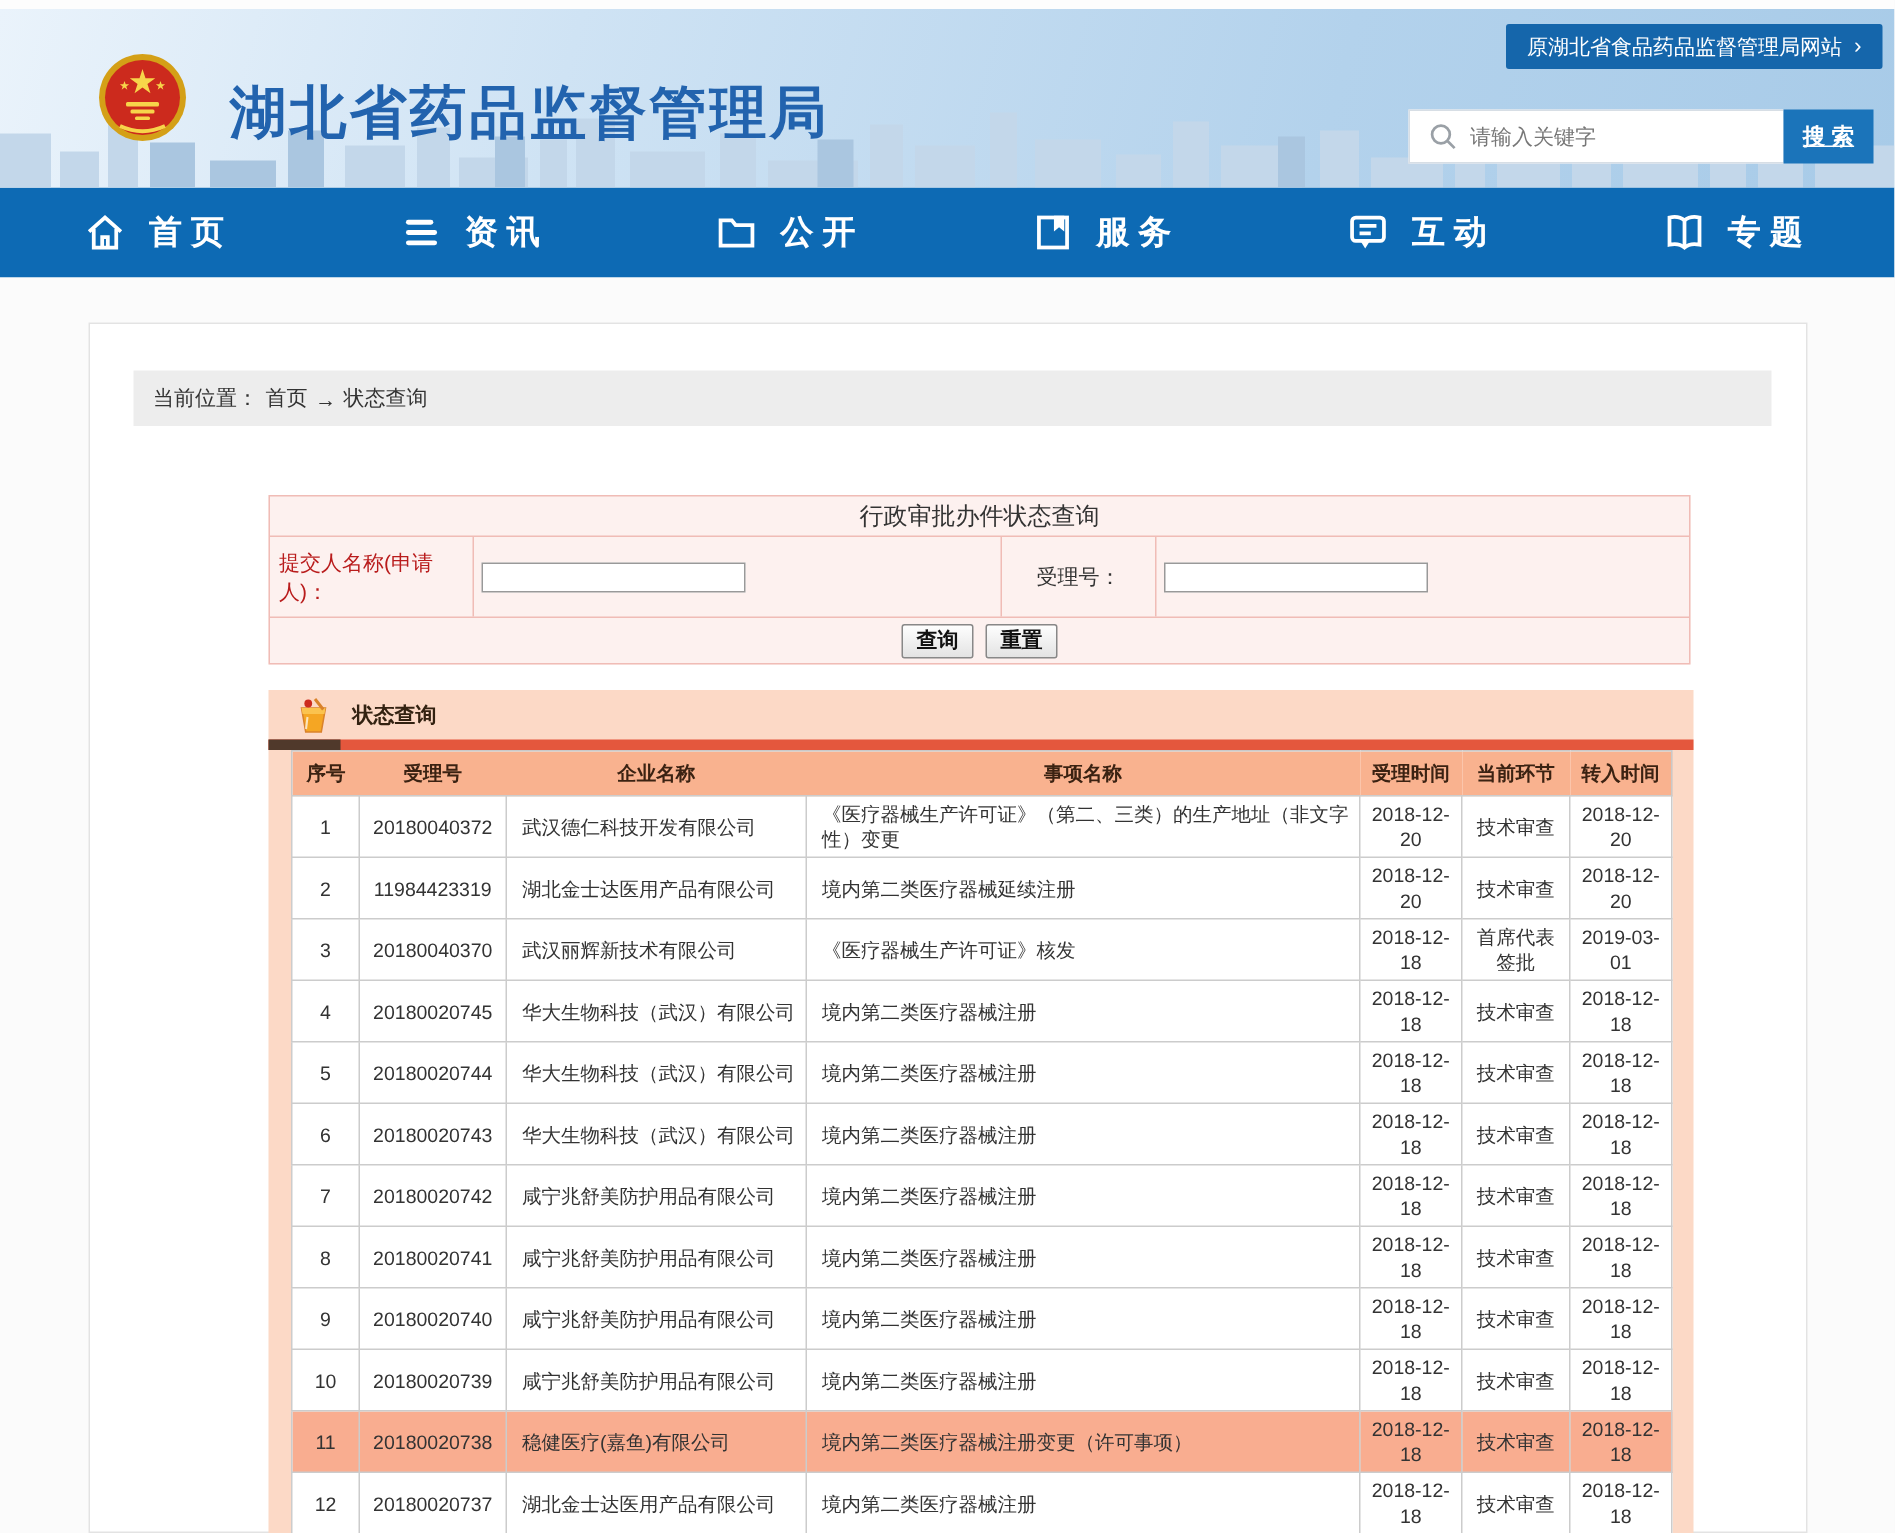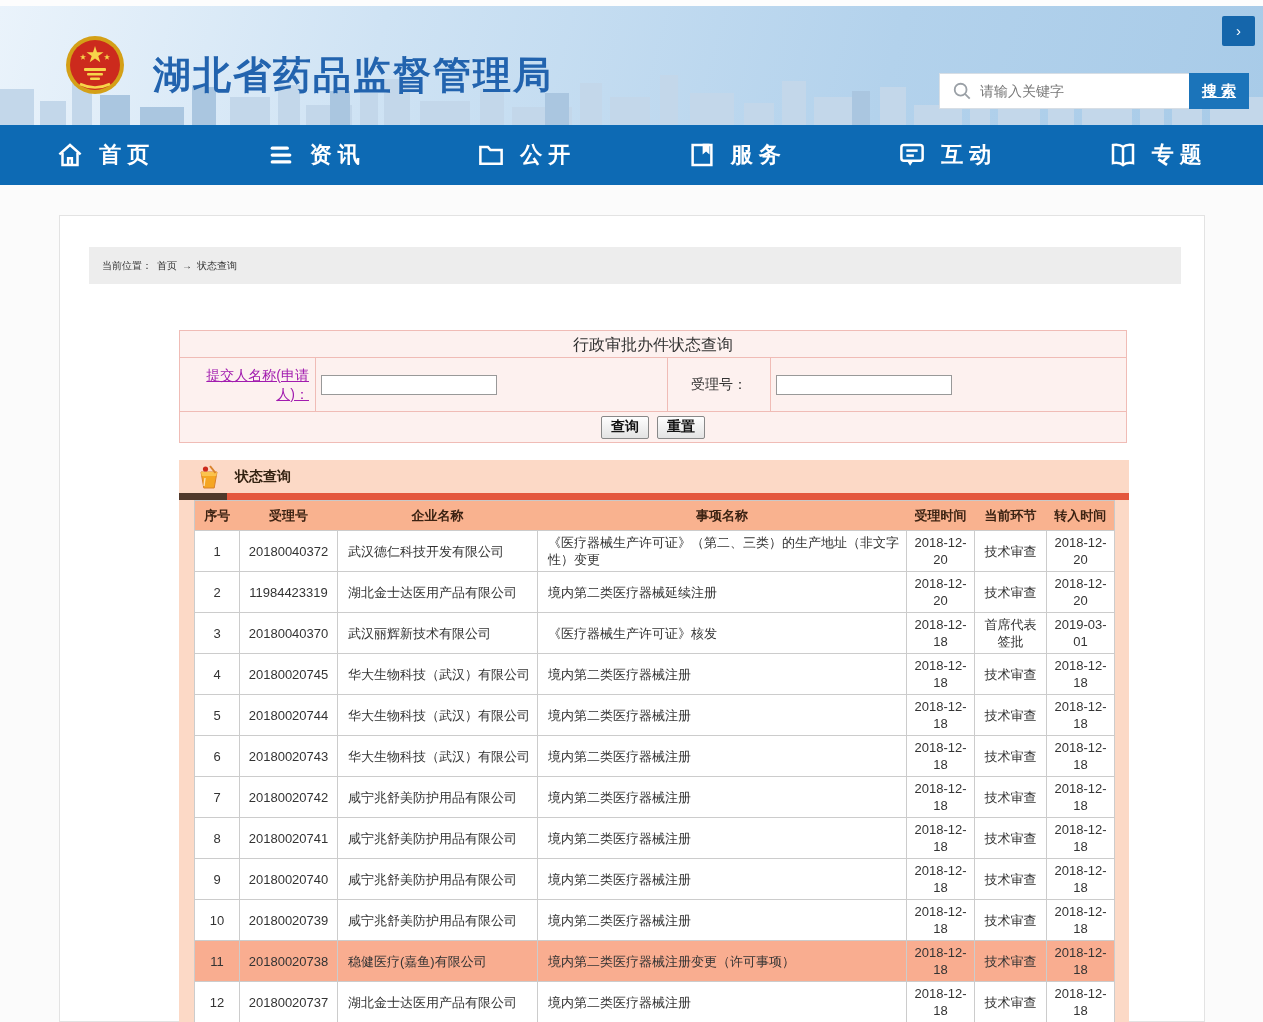--- a/index.html
+++ b/index.html
@@ -32,32 +32,32 @@
   .main-nav { height:60px; background:var(--nav_blue,#0d6ab4); display:flex; }
   .nav-item { flex:1; display:flex; align-items:center; justify-content:center; gap:14px;
     color:#fff; font-size:22px; font-weight:bold; letter-spacing:6px; cursor:pointer; }
   .nav-item svg { flex:0 0 auto; }
 
   
   .page-area { height:837px; background:#fbfbfb; }
   .content-box { margin-left:59px; width:1146px; height:807px; margin-top:0; position:relative;
     top:30px; background:#fff; border:1px solid #e3e3e3; }
   .breadcrumb { margin:31px 23px 0 29px; height:37px; background:#ededed; display:flex;
-    align-items:center; padding-left:13px; font-size:10px; color:#333; gap:5px; }
+    align-items:center; padding-left:13px; font-size:14px; color:#333; gap:5px; }
   .breadcrumb .crumb-link { cursor:pointer; }
 
   
   .query-form { margin:46px 0 0 119px; width:948px; border:1px solid var(--form_pink_border,#f0bcb6);
     background:var(--form_pink_bg,#fdf1ef); }
   .form-title { height:27px; line-height:27px; text-align:center; font-size:16px; color:#333;
     border-bottom:1px solid var(--form_pink_border,#f0bcb6); }
   .form-body { display:flex; height:54px; border-bottom:1px solid var(--form_pink_border,#f0bcb6); }
   .fcell { display:flex; align-items:center; }
-  .cell-label1 { width:136px; justify-content:center; text-align:right; font-size:14px; color:#a21caf;
-    border-right:1px solid var(--form_pink_border,#f0bcb6); padding:0 6px; line-height:19px;text-decoration:underline; }
+  .cell-label1 { width:136px; justify-content:center; text-align:left; font-size:14px; color:#b91c1c;
+    border-right:1px solid var(--form_pink_border,#f0bcb6); padding:0 6px; line-height:19px; }
   .cell-input1 { width:352px; padding-left:5px; border-right:1px solid var(--form_pink_border,#f0bcb6); }
   .cell-label2 { width:103px; justify-content:center; font-size:14px; color:#333;
     border-right:1px solid var(--form_pink_border,#f0bcb6); }
   .cell-input2 { flex:1; padding-left:5px; }
   .txt-input { width:176px; height:20px; border:1px solid #999; background:#fff; outline:none;
     font-family:inherit; font-size:13px; padding:0 3px; }
   .form-actions { height:30px; display:flex; align-items:center; justify-content:center; gap:8px; }
   .form-btn { height:23px; padding:0 9px; font-size:14px; font-weight:bold; color:#111;
     background:linear-gradient(#fefefe,#e3e3e3); border:1px solid #888; border-radius:2px;
     cursor:pointer; font-family:inherit; }
@@ -133,20 +133,21 @@
     <polygon fill="#f7d54a" points="43,20 43.8,22.2 46.1,22.2 44.2,23.6 44.9,25.8 43,24.4 41.1,25.8 41.8,23.6 39.9,22.2 42.2,22.2"></polygon>
     <rect x="20" y="34" width="22" height="3" rx="1" fill="#f7d54a"></rect>
     <rect x="23" y="39" width="16" height="2.6" rx="1" fill="#f7d54a"></rect>
     <rect x="26" y="43.6" width="10" height="2.4" rx="1" fill="#f7d54a"></rect>
     <path d="M16 50 Q31 57 46 50" stroke="#f7d54a" stroke-width="2.6" fill="none"></path>
   </svg>
 
   <div class="site-title">湖北省药品监督管理局</div>
 
   <div class="old-site-btn">
+    <span>原湖北省食品药品监督管理局网站</span>
     <span class="old-site-arrow">›</span>
   </div>
 
   <div class="search-wrap">
     <div class="search-box">
       <svg width="20" height="20" viewBox="0 0 22 22">
         <circle cx="9.5" cy="9.5" r="6.5" stroke="#9aa0a6" stroke-width="2" fill="none"></circle>
         <line x1="14.5" y1="14.5" x2="19.5" y2="19.5" stroke="#9aa0a6" stroke-width="2"></line>
       </svg>
       <input class="search-input" type="text" placeholder="请输入关键字" style="">

